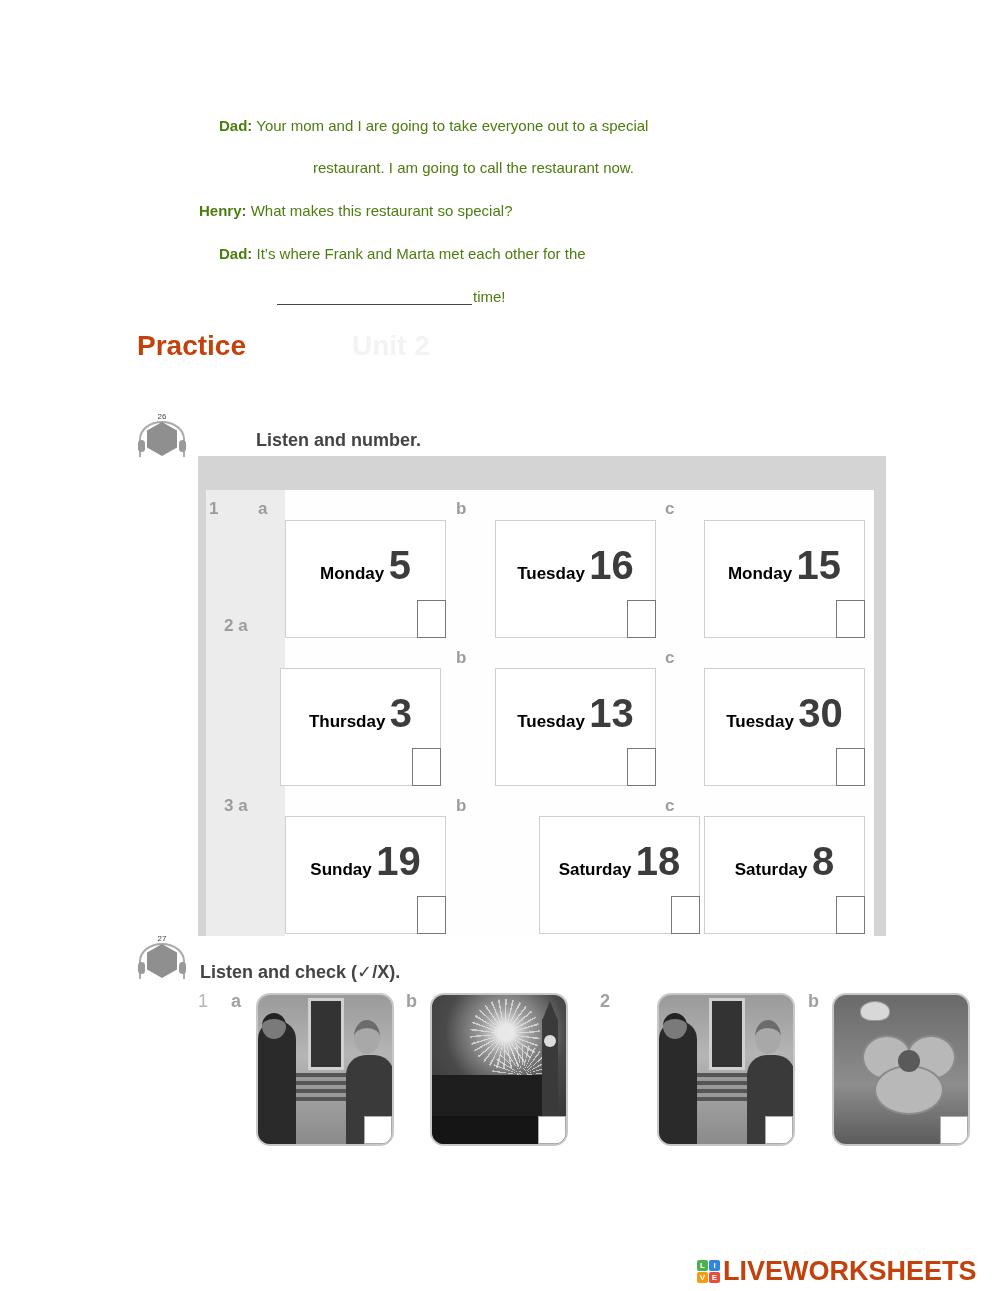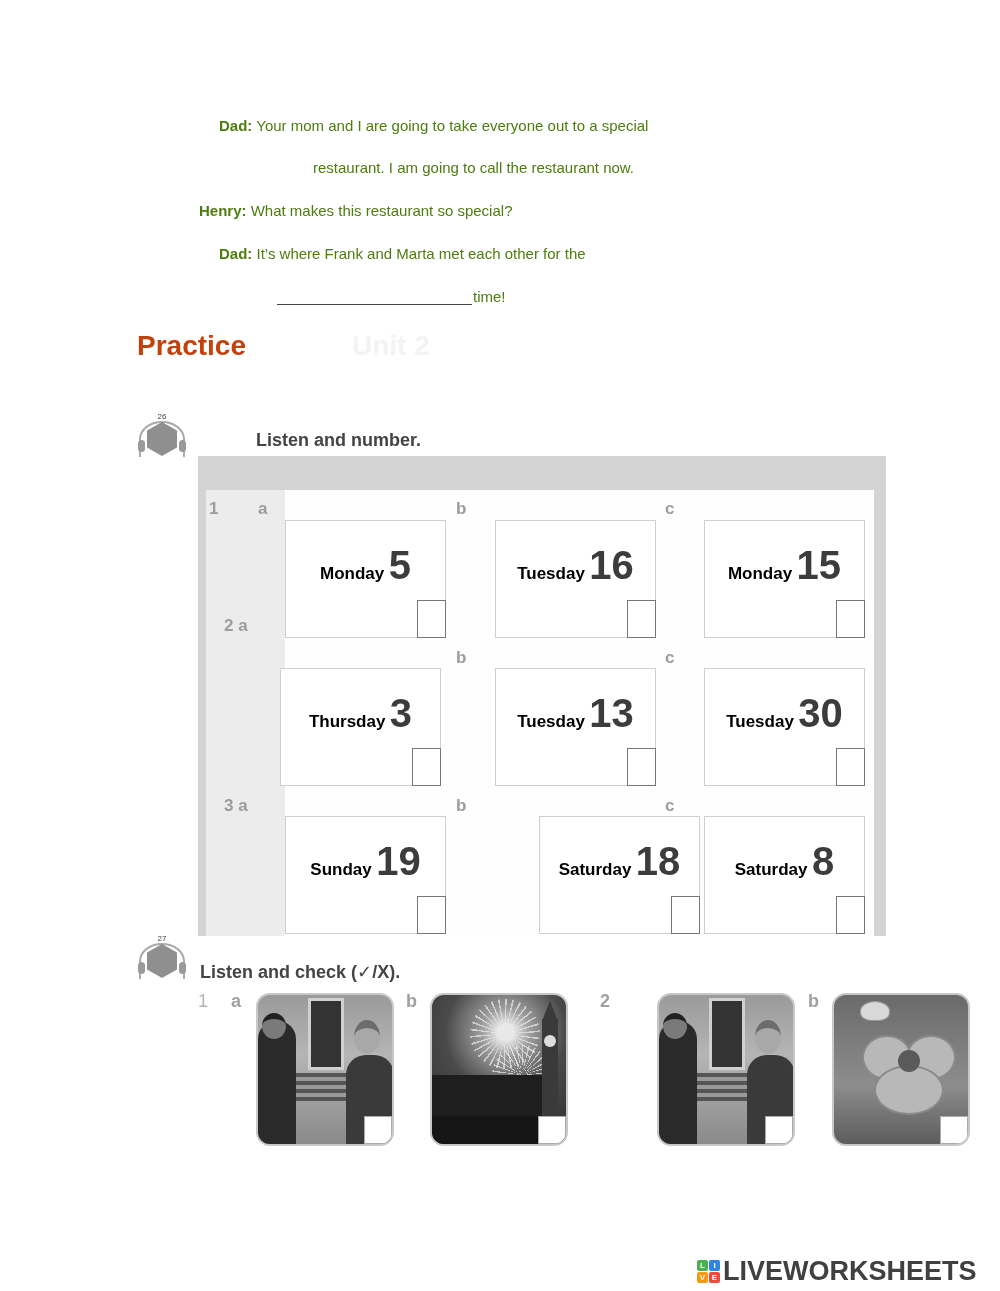--- a/index.html
+++ b/index.html
@@ -58,21 +58,21 @@
     .scene-fireworks .crowd { position: absolute; left: 0; bottom: 0; width: 100%; height: 28px; background: #151515; }
 
     .scene-flowers { background: linear-gradient(180deg, #6a6a6a 0%, #8d8d8d 60%, #5c5c5c 100%); }
     .scene-flowers .petal { position: absolute; border-radius: 50%; background: #b8b8b8; border: 2px solid #8a8a8a; }
     .scene-flowers .center { position: absolute; left: 64px; top: 55px; width: 22px; height: 22px; border-radius: 50%; background: #5a5a5a; }
     .scene-flowers .butterfly { position: absolute; left: 26px; top: 6px; width: 30px; height: 20px; background: #d8d8d8; border-radius: 50% 50% 40% 40%; border: 1px solid #999; }
 
     .logo { position: absolute; left: 697px; top: 1256px; height: 30px; display: flex; align-items: center; }
     .logo-icon { display: grid; grid-template-columns: 11px 11px; grid-template-rows: 11px 11px; gap: 1px; margin-right: 3px; }
     .logo-icon span { display: flex; align-items: center; justify-content: center; font-size: 8px; font-weight: bold; color: #fff; border-radius: 2px; }
-    .logo-text { font-size: 27px; font-weight: bold; color: #404040; letter-spacing: 0px; }
+    .logo-text { font-size: 27px; font-weight: bold; color: #c2410c; letter-spacing: 0px; }
   </style>
 </head>
 <body>
 
 <div class="dialog-line" style="left:219px; top:117px;">
   <span class="speaker">Dad:</span>
   <span>Your mom and I are going to take everyone out to a special</span>
 </div>
 <div class="dialog-line" style="left:277px; top:159px;margin-left:36px;">
   <span>restaurant. I am going to call the restaurant now.</span>

